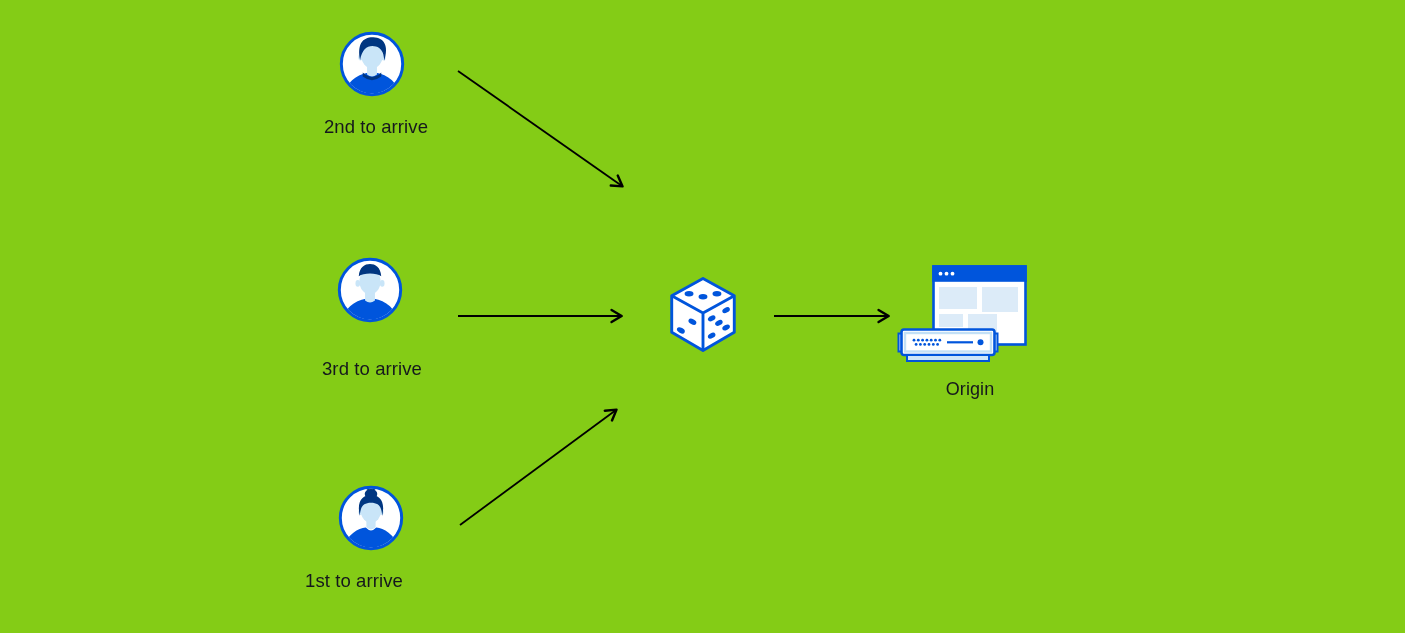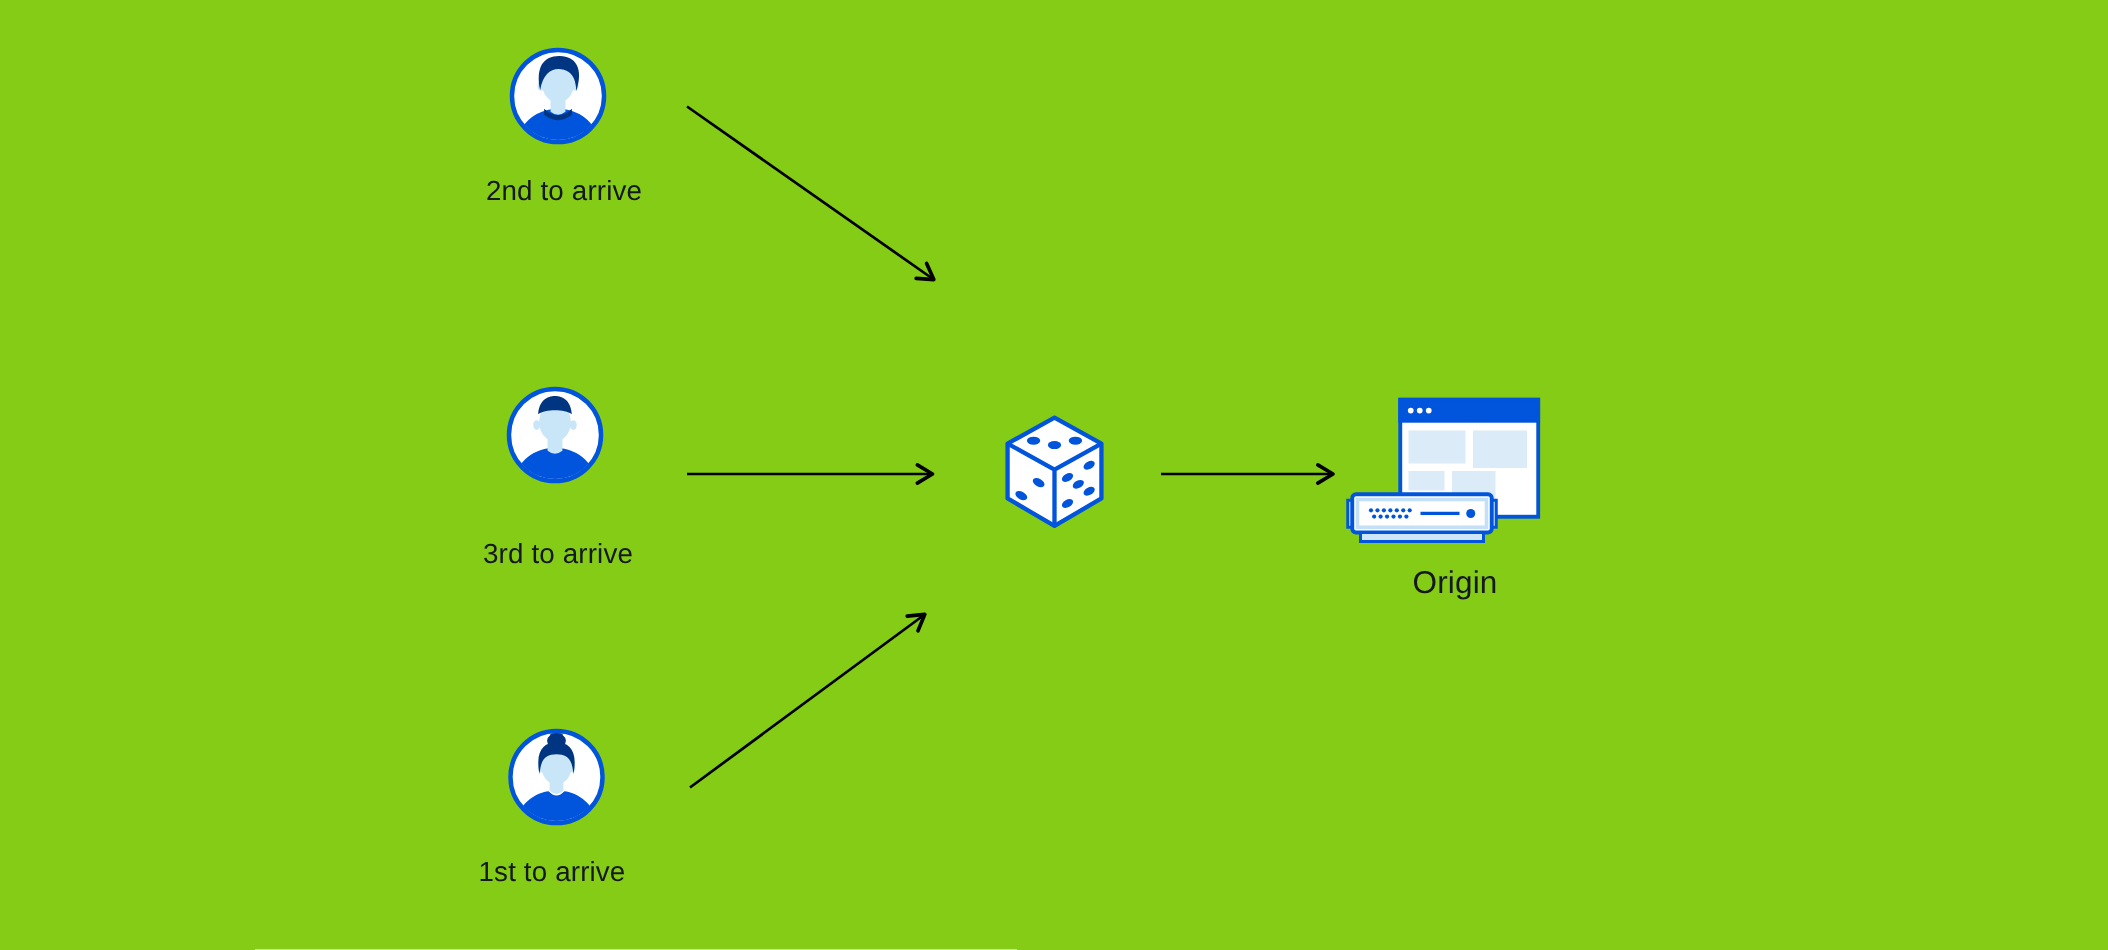--- a/index.html
+++ b/index.html
@@ -78,21 +78,21 @@
       <path d="M3,104 C12,76 29,66 42,64.5 Q50,73 58,64.5 C71,66 88,76 97,104 Z" fill="#0055dc"></path>
       <path d="M43,46 h14 v18 q-7,6.5 -14,0 Z" fill="#c9e5f8"></path>
       <ellipse cx="50" cy="13.5" rx="9.5" ry="7.5" fill="#003681"></ellipse>
       <path d="M44,8 Q50,3 56,8" fill="none" stroke="#003681" stroke-width="2"></path>
       <ellipse cx="34" cy="41" rx="3" ry="4.4" fill="#c9e5f8"></ellipse>
       <ellipse cx="66" cy="41" rx="3" ry="4.4" fill="#c9e5f8"></ellipse>
       <ellipse cx="50" cy="38.5" rx="15.5" ry="19" fill="#c9e5f8"></ellipse>
       <path d="M33,47 C28,24 37,15 50,15 C63,15 72,24 67,47 C66,32 61,27 50,27 C39,27 34,32 33,47 Z" fill="#003681"></path>
     </g>
   </svg>
-  <div class="node-label" style="left:288px;top:571px;width:160px">1st to arrive</div>
+  <div class="node-label" style="left:274px;top:571px;width:160px">1st to arrive</div>
 
   <svg class="abs" style="left:668px;top:276px" width="70" height="77" viewBox="0 0 72 80">
     <g stroke="#0055dc" stroke-width="3" stroke-linejoin="round" fill="#ffffff">
       <polygon points="36,2.5 68.5,20.5 68.5,58.5 36,77.5 3.5,58.5 3.5,20.5"></polygon>
       <path d="M3.5,20.5 L36,38.5 L68.5,20.5 M36,38.5 L36,77.5" fill="none"></path>
     </g>
     <g fill="#0055dc">
 
       <ellipse cx="21.5" cy="18.5" rx="4.6" ry="2.8"></ellipse>
       <ellipse cx="36" cy="21.5" rx="4.6" ry="2.8"></ellipse>
@@ -143,15 +143,15 @@
         <circle cx="27.7" cy="80.4" r="1.4"></circle>
           <circle cx="32" cy="80.4" r="1.4"></circle>
         <circle cx="36.3" cy="80.4" r="1.4"></circle>
           <circle cx="40.6" cy="80.4" r="1.4"></circle>
       </g>
       <line x1="50" y1="78.3" x2="76" y2="78.3" stroke="#0055dc" stroke-width="2.2"></line>
       <circle cx="83.5" cy="78.3" r="3" fill="#0055dc"></circle>
       <rect x="10" y="91" width="82" height="6" fill="#cfe6f8" stroke="#0055dc" stroke-width="2"></rect>
     </g>
   </svg>
-  <div class="node-label" style="left:890px;top:379px;width:160px;font-size:21px">Origin</div>
+  <div class="node-label" style="left:890px;top:379px;width:160px;font-size:18px">Origin</div>
 
 </div>
 
 </body></html>

